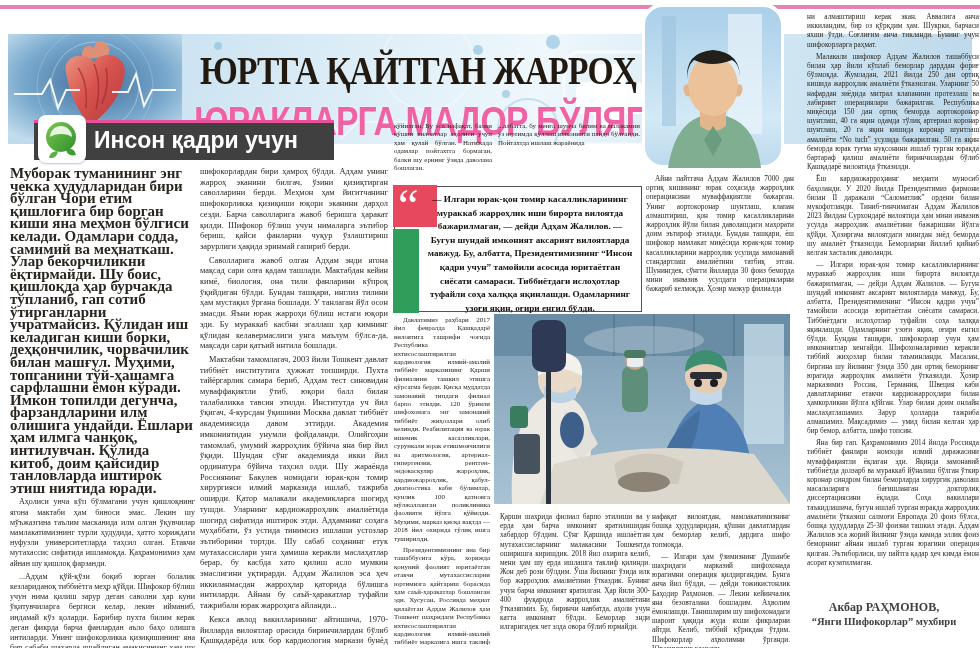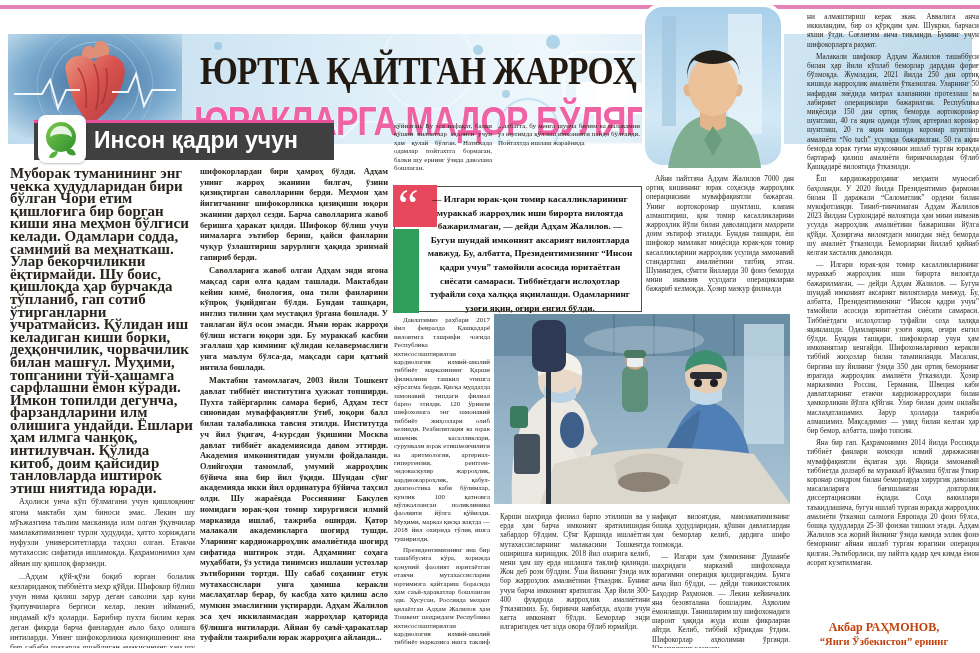--- a/index.html
+++ b/index.html
@@ -24,34 +24,34 @@
           border-top:3px solid #e8509a;box-sizing:border-box;}
   .banner-label{position:absolute;left:60px;top:4px;width:236px;
           font-family:"Liberation Sans","DejaVu Sans",sans-serif;font-weight:bold;font-size:23px;color:#fff;white-space:nowrap;}
   .banner-logo{position:absolute;left:4px;top:-8px;width:48px;height:48px;background:#fff;border-radius:8px;
           box-shadow:0 1px 2px rgba(0,0,0,.25);}
   
   .tb{position:absolute;overflow:hidden;text-align:justify;}
   .tb p{margin:0 0 3px 0;text-indent:9px;}
   .tb p.noind{text-indent:0;}
   .lead{font-weight:bold;font-size:15px;line-height:12.6px;text-align:left;}
-  .fs-a{font-size:8.4px;line-height:10.7px;font-weight:bold;}
+  .fs-a{font-size:8.4px;line-height:10.7px;}
   .fs-b{font-size:8px;line-height:10.2px;}
   .fs-c{font-size:7.3px;line-height:9.2px;}
   .fs-d{font-size:6.9px;line-height:8.4px;}
   
   .quote-box{position:absolute;left:394px;top:186px;width:248px;height:126px;background:#fff;
           border:1px solid #55504a;box-sizing:border-box;}
   .q-red{position:absolute;left:-2px;top:-2px;width:44px;height:42px;background:#e8485e;}
   .q-red span{position:absolute;left:5px;top:-9px;font-size:46px;color:#fff;font-family:"Liberation Serif",serif;line-height:60px;}
   .q-green{position:absolute;left:-2px;top:42px;width:26px;height:84px;background:#2f9e5b;}
   .q-text{position:absolute;left:30px;top:6px;width:210px;height:112px;text-align:center;
           font-weight:bold;font-size:9.2px;line-height:13.6px;color:#14110d;}
   .surgery{position:absolute;left:494px;top:314px;width:296px;height:190px;}
-  .author{position:absolute;left:798px;top:620px;width:172px;text-align:center;font-weight:bold;color:#c2410c;}
+  .author{position:absolute;left:798px;top:600px;width:172px;text-align:center;font-weight:bold;color:#404040;}
   .author .a1{font-size:12px;line-height:15px;}
   .author .a2{font-size:10.5px;line-height:14px;}
 </style>
 </head>
 <body>
 
 <div class="page">
   <div class="topline"></div>
 
   <div class="header">
@@ -249,15 +249,15 @@
   <div class="tb fs-c" style="left:798px;top:12px;width:172px;height:586px;margin-left:9px;">
     <p class="noind">ни алмаштириш керак экан. Аввалига анча иккиландим, бир оз қўрқдим ҳам. Шукрки, барчаси яхши ўтди. Соғлиғим анча тикланди. Бунинг учун шифокорларга раҳмат.</p>
     <p>Малакали шифокор Адҳам Жалилов ташаббуси билан ҳар йили кўплаб беморлар дарддан фориғ бўлмоқда. Жумладан, 2021 йилда 250 дан ортиқ кишида жарроҳлик амалиёти ўтказилган. Уларнинг 50 нафардан зиёдида митрал клапанини протезлаш ва лабиринт операциялари бажарилган. Республика миқёсида 150 дан ортиқ беморда аортокоронар шунтлаш, 40 га яқин одамда тўлиқ артериал коронар шунтлаш, 20 га яқин кишида коронар шунтлаш амалиёти “No tuch” усулида бажарилган. 50 га яқин беморда юрак туғма нуқсонини ишлаб турган юракда бартараф қилиш амалиёти биринчилардан бўлиб Қашқадарё вилоятида ўтказилди.</p>
     <p>Ёш кардиожарроҳнинг меҳнати муносиб баҳоланди. У 2020 йилда Президентимиз фармони билан II даражали “Саломатлик” ордени билан мукофотланди. Тиниб-тинчимаган Адҳам Жалилов 2023 йилдан Сурхондарё вилоятида ҳам мини инвазив усулда жарроҳлик амалиётини бажаришни йўлга қўйди. Ҳозиргача вилоятдаги мингдан зиёд беморда шу амалиёт ўтказилди. Беморларни йиллаб қийнаб келган хасталик даволанди.</p>
     <p>— Илгари юрак-қон томир касалликларининг мураккаб жарроҳлик иши бирорта вилоятда бажарилмаган, — дейди Адҳам Жалилов. — Бугун шундай имконият аксарият вилоятларда мавжуд. Бу, албатта, Президентимизнинг “Инсон қадри учун” тамойили асосида юритаётган сиёсати самараси. Тиббиётдаги ислоҳотлар туфайли соҳа халққа яқинлашди. Одамларнинг узоғи яқин, оғири енгил бўлди. Бундан ташқари, шифокорлар учун ҳам имкониятлар кенгайди. Шифохоналаримиз керакли тиббий жиҳозлар билан таъминланди. Масалан, биргина шу йилнинг ўзида 350 дан ортиқ беморнинг юрагида жарроҳлик амалиёти ўтказилди. Ҳозир марказимиз Россия, Германия, Швеция каби давлатларнинг етакчи кардиожарроҳлари билан ҳамкорликни йўлга қўйган. Улар билан доим онлайн маслаҳатлашамиз. Зарур ҳолларда тажриба алмашамиз. Мақсадимиз — умид билан келган ҳар бир бемор, албатта, шифо топсин.</p>
     <p>Яна бир гап. Қаҳрамонимиз 2014 йилда Россияда тиббиёт фанлари номзоди илмий даражасини муваффақиятли ёқлаган эди. Яқинда замонавий тиббиётда долзарб ва мураккаб йўналиш бўлган ўткир коронар синдром билан беморларда хирургик даволаш масалаларига бағишланган докторлик диссертациясини ёқлади. Соҳа вакиллари таъкидлашича, бугун ишлаб турган юракда жарроҳлик амалиёти ўтказиш салмоғи Европада 20 фоиз бўлса, бошқа ҳудудларда 25-30 фоизни ташкил этади. Адҳам Жалилов эса жорий йилнинг ўзида камида эллик фоиз беморнинг айнан ишлаб турган юрагини операция қилган. Эътиборлиси, шу пайтга қадар ҳеч кимда ёмон асорат кузатилмаган.</p>
   </div>
 
   <div class="author">
     <div class="a1">Акбар РАҲМОНОВ,</div>
-    <div class="a2">“Янги Ўзбекистон” ернинг</div>
+    <div class="a2">“Янги Шифокорлар” мухбири</div>
   </div>
 </div>
 
 </body></html>

